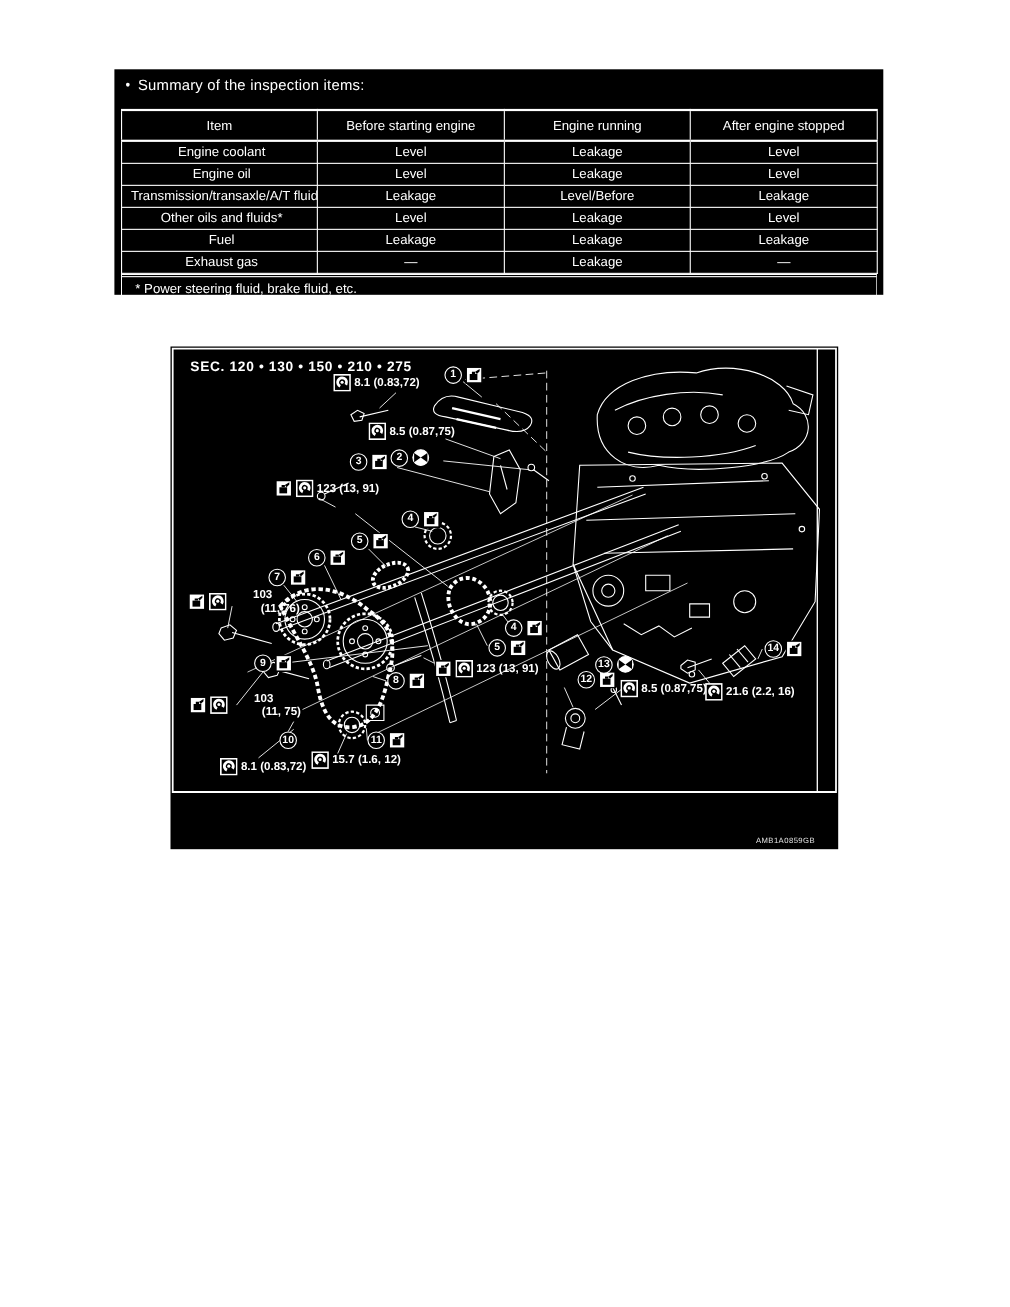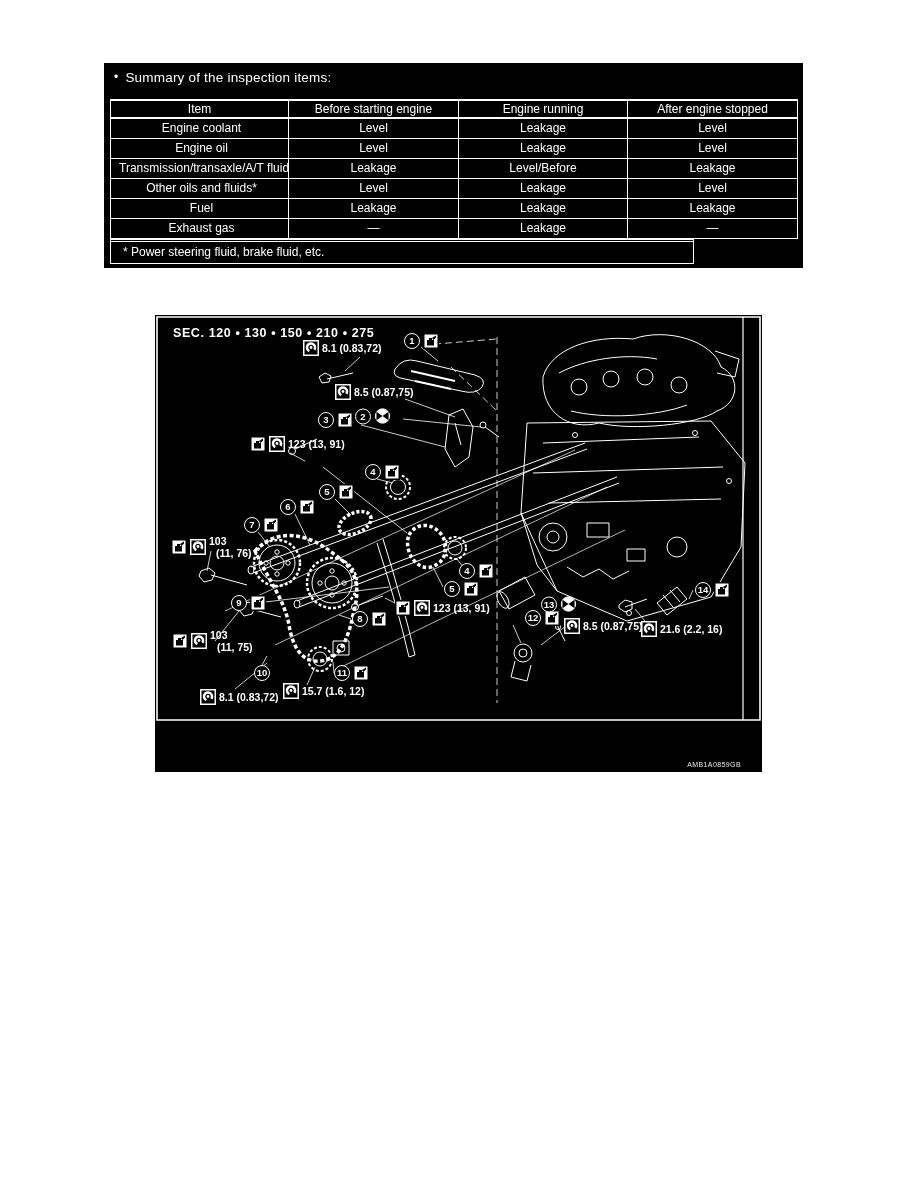--- a/index.html
+++ b/index.html
@@ -4,33 +4,33 @@
 <style>
   html,body{margin:0;padding:0;background:#ffffff;}
   body{width:918px;height:1188px;position:relative;font-family:"Liberation Sans",sans-serif;-webkit-font-smoothing:antialiased;}
 
   
   .insp-panel{position:absolute;left:104px;top:63px;width:699px;height:205px;background:#000;color:#fff;box-sizing:border-box;padding:5px 6px 0 6px;}
   .insp-title{font-size:13.5px;letter-spacing:.2px;padding:2px 0 0 4px;height:31px;box-sizing:border-box;display:flex;gap:7px;align-items:flex-start;}
   .insp-title .bullet{font-size:12px;line-height:15px;}
   table.insp{border-collapse:collapse;width:687px;table-layout:fixed;border:1px solid #fff;border-top:2px solid #fff;}
   table.insp th,table.insp td{border:1px solid #fff;color:#fff;font-weight:normal;font-size:12px;text-align:center;padding:0 4px;height:20px;box-sizing:border-box;white-space:nowrap;overflow:hidden;}
-  table.insp th{height:18px;}
+  table.insp th{height:28px;}
   table.insp td.c0{text-align:center;padding-left:8px;}
   table.insp th.c0{width:178px;} table.insp th.c1{width:170px;} table.insp th.c2{width:169px;} table.insp th.c3{width:170px;}
   table.insp tr.hdr th{border-bottom:2px solid #fff;}
-  .footnote-row{width:584px;box-sizing:border-box;border:1px solid #fff;border-top:3px double #fff;border-top-width:3px;font-size:12px;color:#fff;padding:3px 0 4px 12px;}
+  .footnote-row{width:687px;box-sizing:border-box;border:1px solid #fff;border-top:3px double #fff;border-top-width:3px;font-size:12px;color:#fff;padding:3px 0 4px 12px;}
 
   
   .diag-panel{position:absolute;left:155px;top:315px;width:607px;height:457px;background:#000;color:#fff;overflow:hidden;}
   .sec-label{position:absolute;left:18px;top:11px;font-size:12.5px;font-weight:bold;letter-spacing:.6px;color:#fff;white-space:nowrap;}
   .fig-code{position:absolute;right:21px;bottom:4px;font-size:7px;letter-spacing:.4px;color:#fff;opacity:.9;}
   .anno{position:absolute;display:flex;align-items:center;gap:3px;transform:translateY(-50%);color:#fff;font-size:10.5px;font-weight:bold;white-space:nowrap;line-height:12px;}
   .anno .co{display:inline-flex;align-items:center;justify-content:center;width:14px;height:14px;border:1.5px solid #fff;border-radius:50%;background:#000;color:#fff;font-size:9.5px;font-weight:bold;flex:0 0 auto;}
-  .anno .two{display:flex;flex-direction:column;align-items:flex-start;}
+  .anno .two{display:flex;flex-direction:column;align-items:flex-start;margin-left:21px;}
   .anno .two .l2{padding-left:7px;}
   .anno svg{flex:0 0 auto;display:block;}
   svg.art{position:absolute;left:0;top:0;}
   svg.art *{vector-effect:non-scaling-stroke;}
 </style>
 </head>
 <body>
 
 <div class="insp-panel">
   <div class="insp-title">

